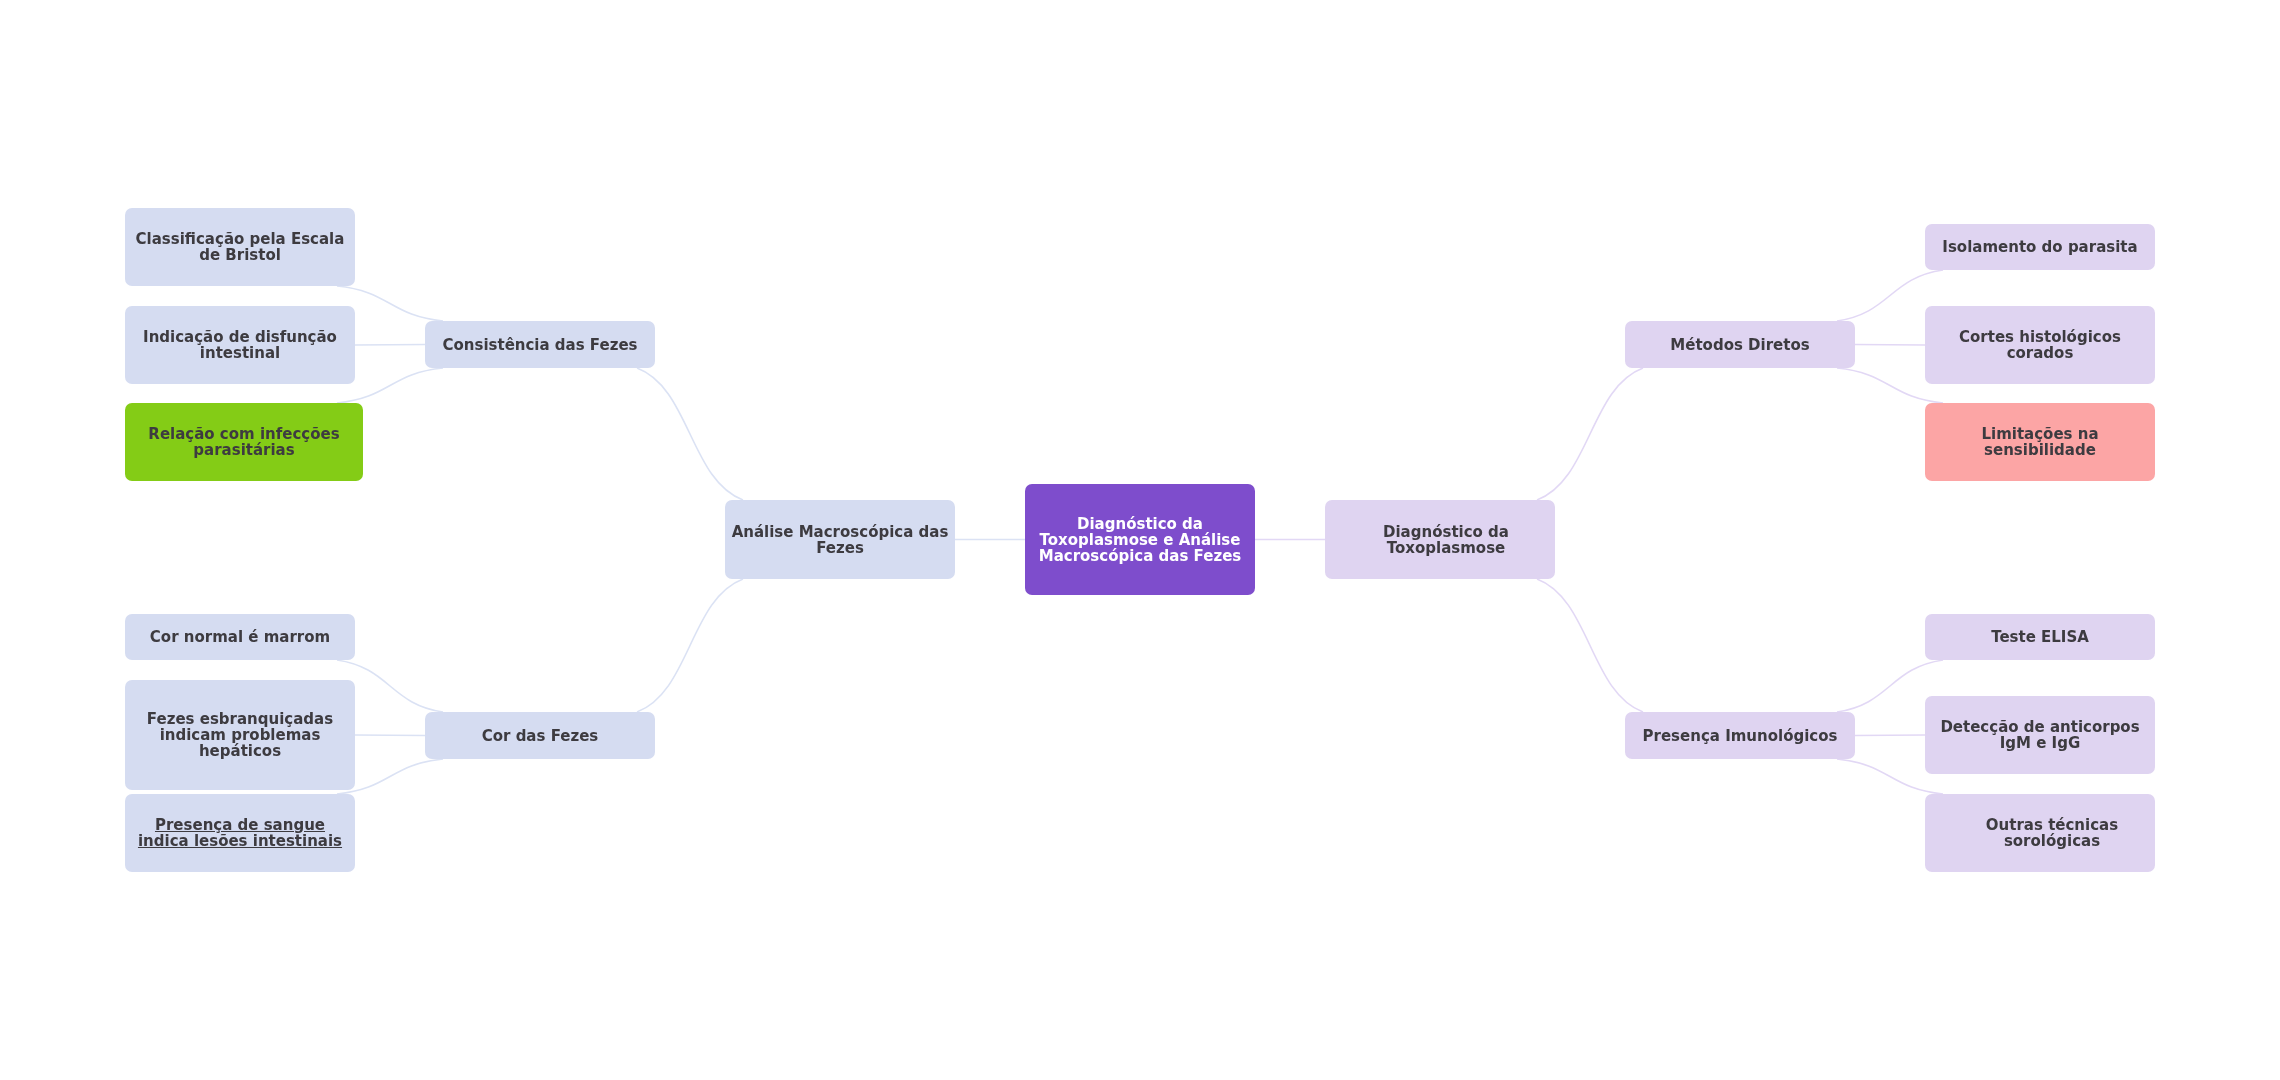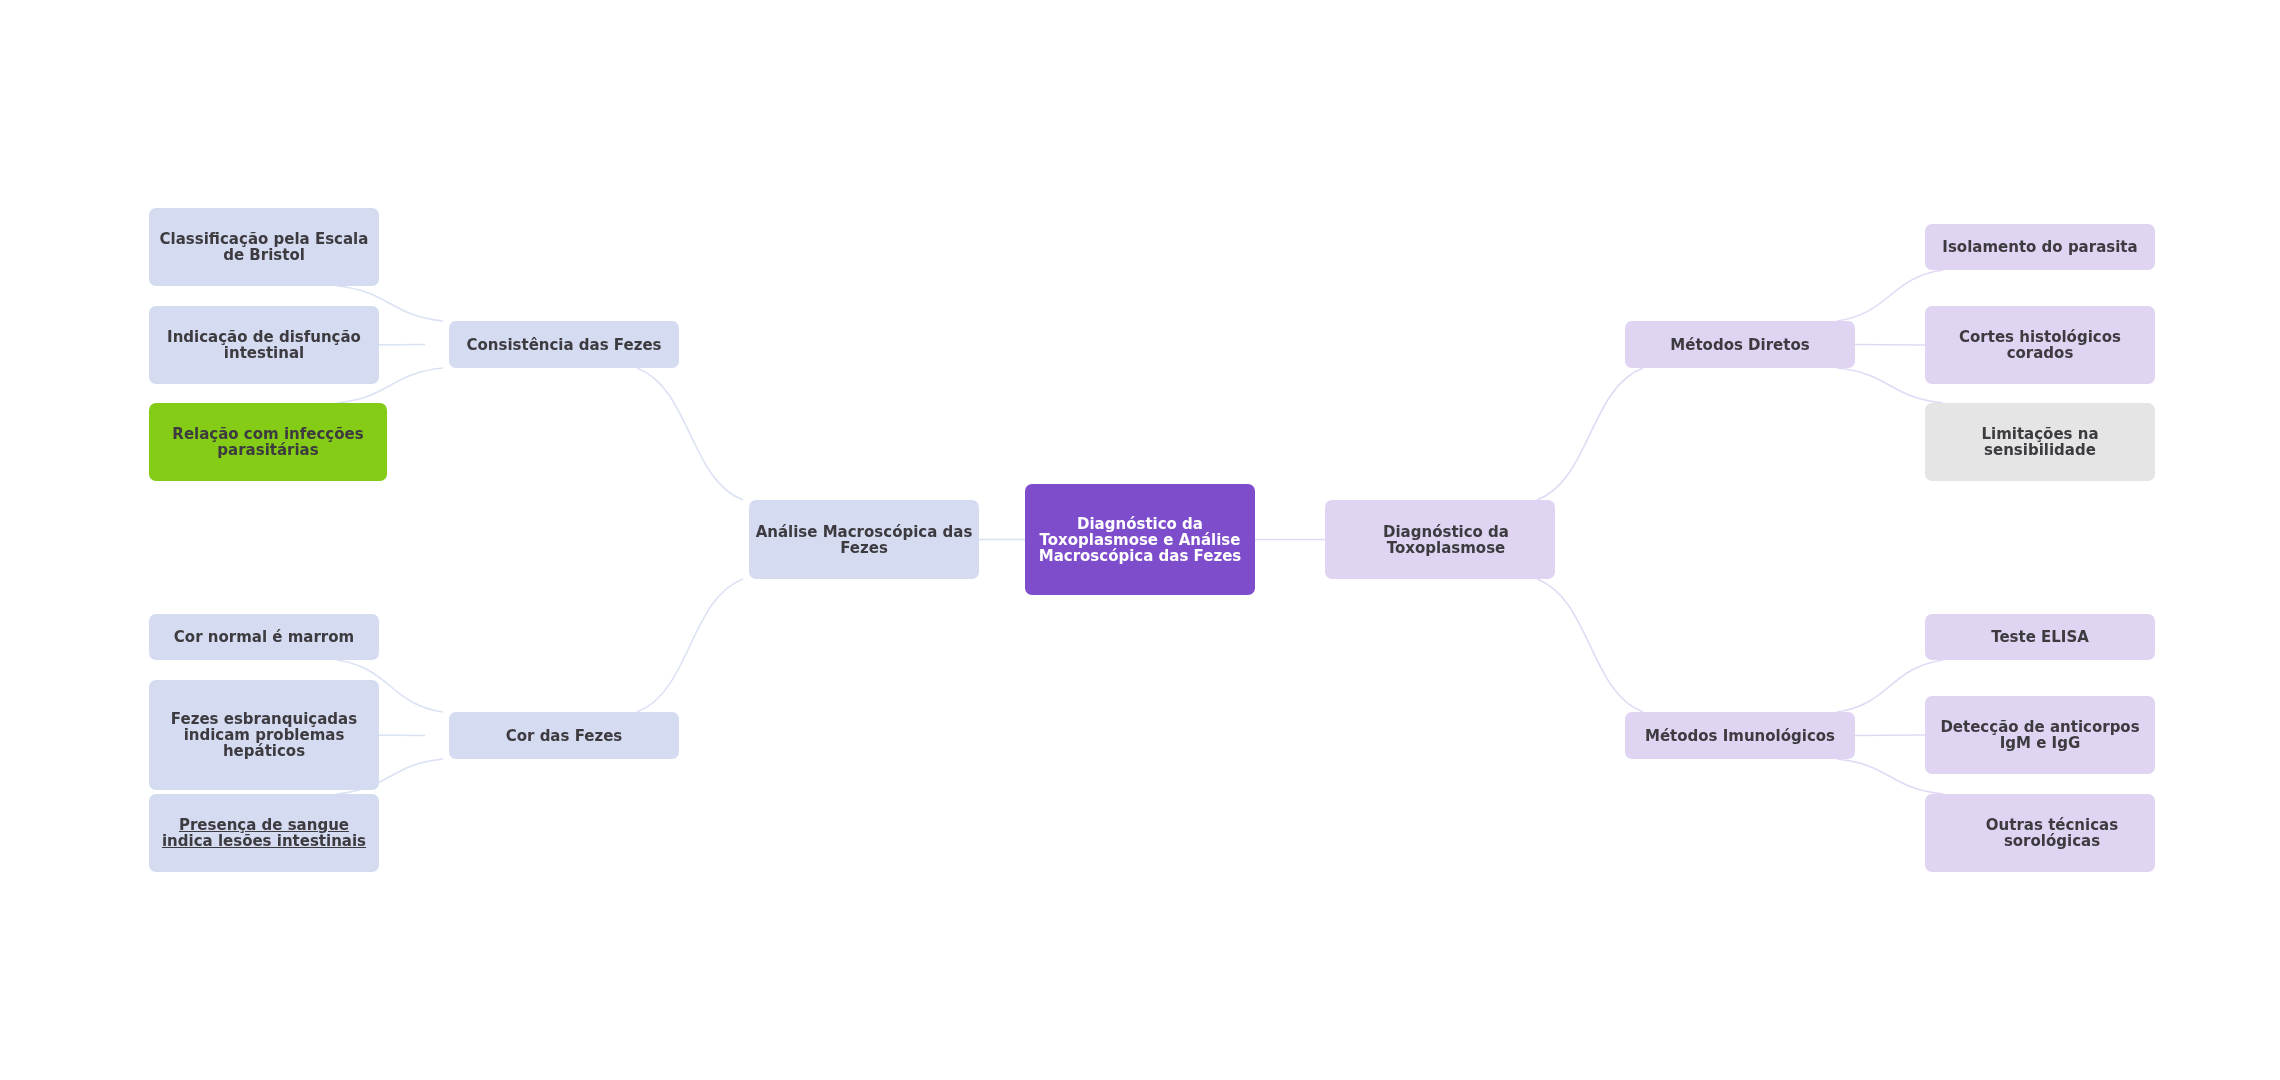--- a/index.html
+++ b/index.html
@@ -6,21 +6,21 @@
     body { width: 2280px; height: 1080px; position: relative; overflow: hidden;
       font-family: "DejaVu Sans", sans-serif; }
     #canvas { position: absolute; left: 0; top: 0; width: 2280px; height: 1080px; }
     #links { position: absolute; left: 0; top: 0; }
     .node { position: absolute; box-sizing: border-box; border-radius: 7px;
       display: flex; align-items: center; justify-content: center; text-align: center;
       font-weight: bold; font-size: 15px; line-height: 16px; color: #3d3b40;
       padding: 0 4px; cursor: pointer; }
     .node span { display: block; }
     .node.root { background: #7e4dcc; color: #ffffff; font-size: 15px; line-height: 16px; }
-    .node.left { background: #d5dcf1; margin-left: 24px; }
+    .node.left { background: #d5dcf1; }
     .node.right { background: #dfd4f1; }
   </style>
 </head>
 <body>
 
 <div id="canvas">
   <svg id="links" width="2280" height="1080">
       <path d="M1025,539.5 L955,539.5" fill="none" stroke="#dbe2f4" stroke-width="1.6"></path>
       <path d="M743,500 C690,480.2 690,387.8 637,368" fill="none" stroke="#dbe2f4" stroke-width="1.6"></path>
       <path d="M743,579 C690,598.95 690,692.05 637,712" fill="none" stroke="#dbe2f4" stroke-width="1.6"></path>
@@ -81,26 +81,26 @@
 
   <div class="node right" id="n-R0" style="left: 1625px; top: 321px; width: 230px; height: 47px; background: rgb(223, 212, 241); color: rgb(61, 59, 64);">
     <span>Métodos Diretos</span>
   </div>
   <div class="node right" id="n-R00" style="left: 1925px; top: 224px; width: 230px; height: 46px; background: rgb(223, 212, 241); color: rgb(61, 59, 64);">
     <span>Isolamento do parasita</span>
   </div>
   <div class="node right" id="n-R01" style="left: 1925px; top: 306px; width: 230px; height: 78px; background: rgb(223, 212, 241); color: rgb(61, 59, 64); align-items: center;">
     <span>Cortes histológicos corados</span>
   </div>
-  <div class="node right" id="n-R02" style="left: 1925px; top: 403px; width: 230px; height: 78px; background: #e5e5e5; color: rgb(61, 59, 64);">
+  <div class="node right" id="n-R02" style="left: 1925px; top: 403px; width: 230px; height: 78px; background: #fca5a5; color: rgb(61, 59, 64);">
     <span>Limitações na sensibilidade</span>
   </div>
 
   <div class="node right" id="n-R1" style="left: 1625px; top: 712px; width: 230px; height: 47px; background: rgb(223, 212, 241); color: rgb(61, 59, 64);">
-    <span>Métodos Imunológicos</span>
+    <span>Presença Imunológicos</span>
   </div>
   <div class="node right" id="n-R10" style="left: 1925px; top: 614px; width: 230px; height: 46px; background: rgb(223, 212, 241); color: rgb(61, 59, 64);">
     <span>Teste ELISA</span>
   </div>
   <div class="node right" id="n-R11" style="left: 1925px; top: 696px; width: 230px; height: 78px; background: rgb(223, 212, 241); color: rgb(61, 59, 64);">
     <span>Detecção de anticorpos IgM e IgG</span>
   </div>
   <div class="node right" id="n-R12" style="left: 1925px; top: 794px; width: 230px; height: 78px; background: rgb(223, 212, 241); color: rgb(61, 59, 64); padding-left: 28px;">
     <span>Outras técnicas sorológicas</span>
   </div>

